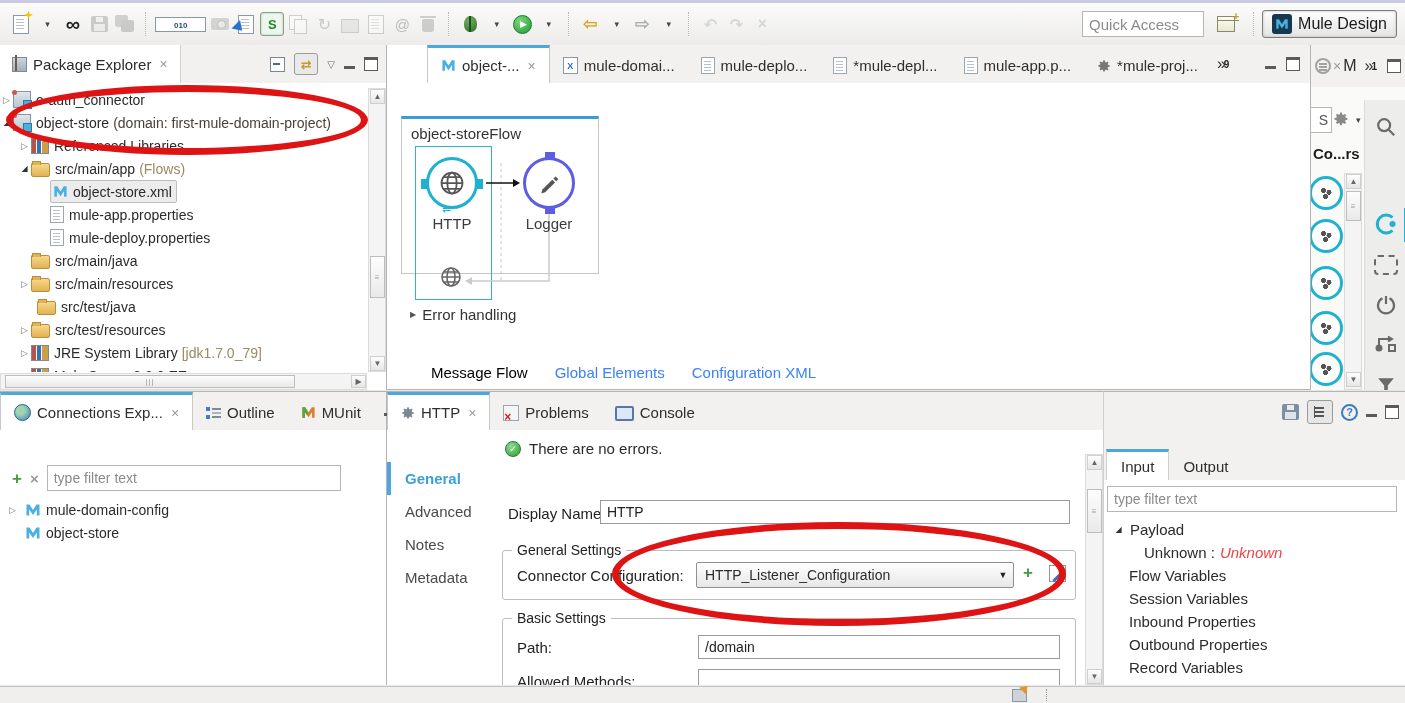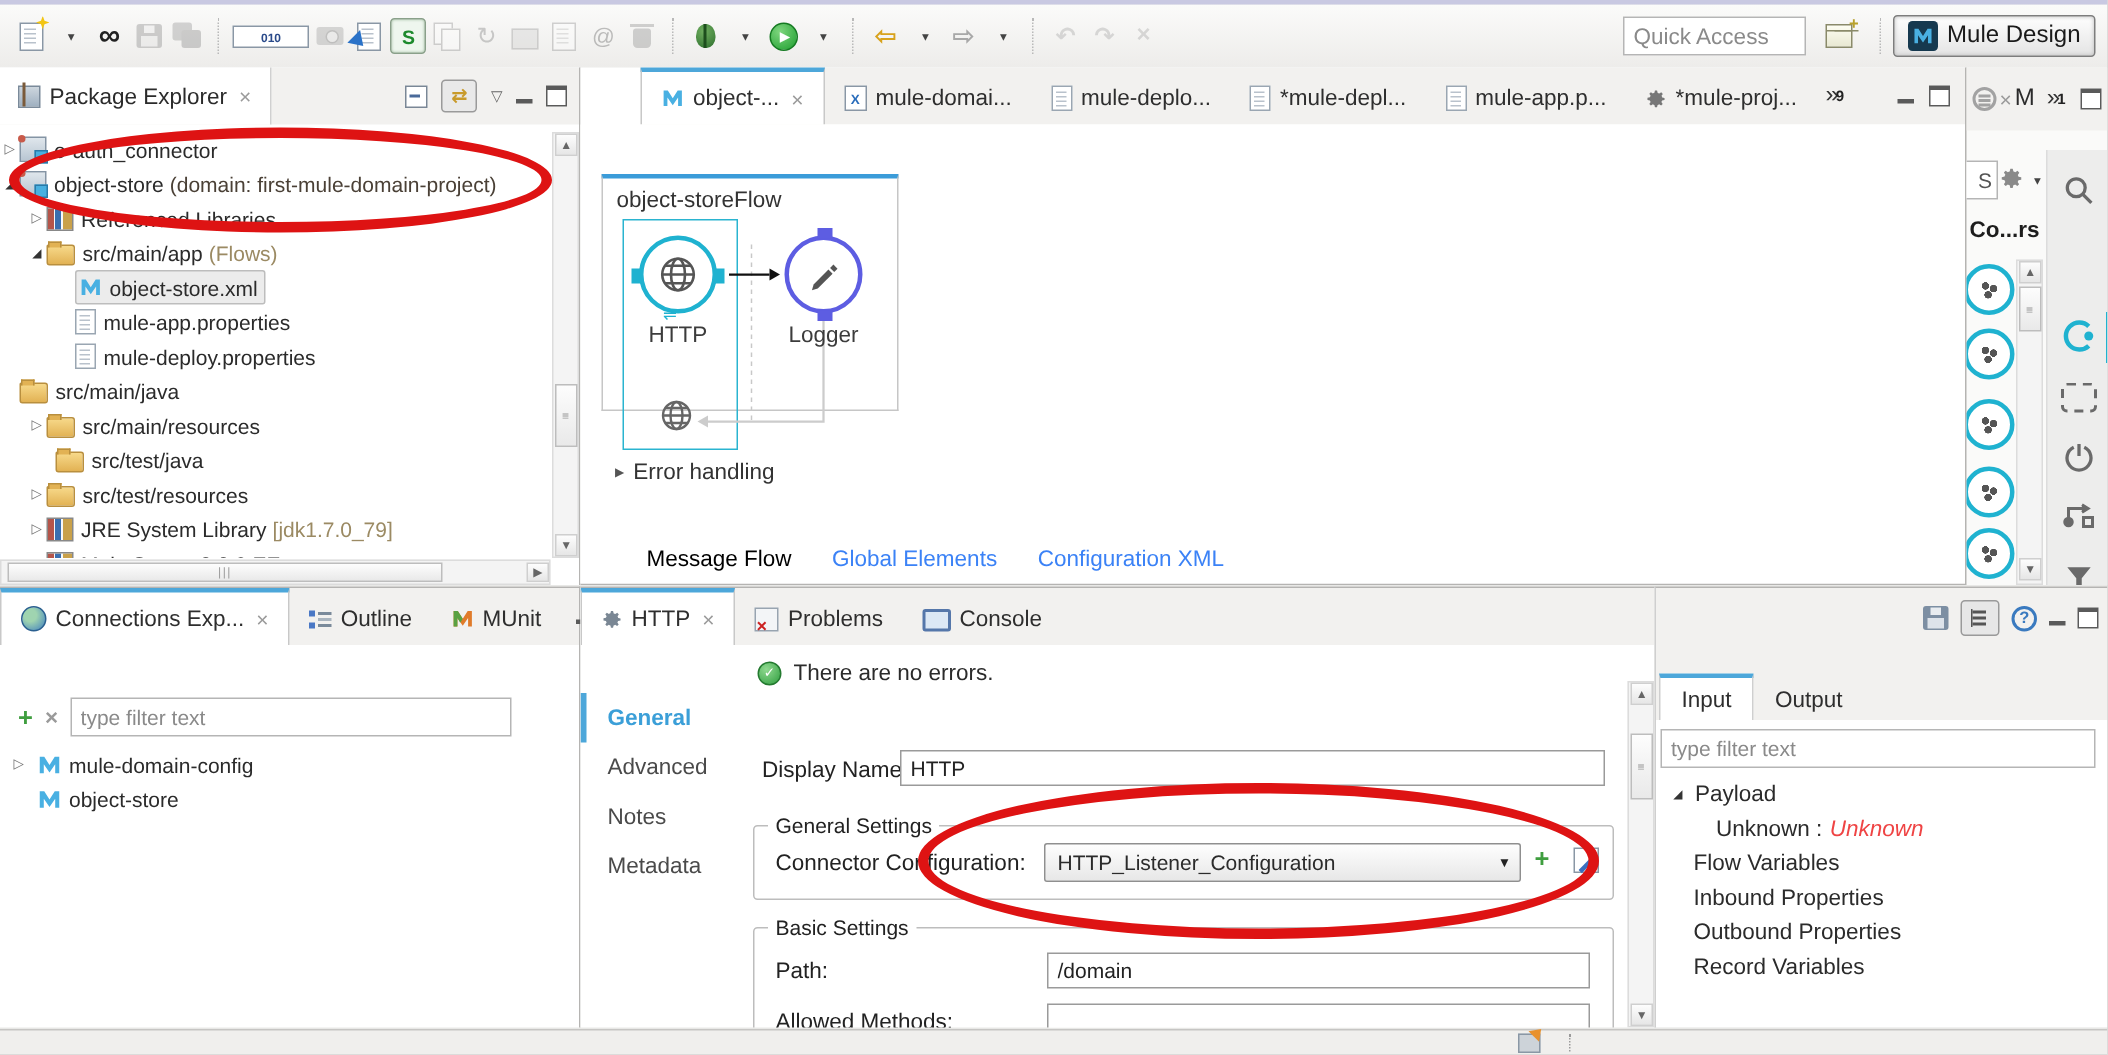--- a/index.html
+++ b/index.html
@@ -372,21 +372,21 @@
       <div class="trow" style="padding-left:37px">
         <span class="arw"></span>
         <span class="ic-file"></span>
         <span class="lbl">mule-app.properties</span>
       </div>
       <div class="trow" style="padding-left:37px">
         <span class="arw"></span>
         <span class="ic-file"></span>
         <span class="lbl">mule-deploy.properties</span>
       </div>
-      <div class="trow" style="">
+      <div class="trow" style="padding-left:18px">
         <span class="arw"></span>
         <span class="ic-folder"></span>
         <span class="lbl">src/main/java</span>
       </div>
       <div class="trow" style="padding-left:18px">
         <span class="arw">▷</span>
         <span class="ic-folder"></span>
         <span class="lbl">src/main/resources</span>
       </div>
       <div class="trow" style="padding-left:24px">
@@ -733,20 +733,23 @@
           <span class="lbl">Payload</span>
         </div>
         <div class="ds-row" style="padding-left:40px">
           <span>Unknown :</span>
           <span class="ital">Unknown</span>
         </div>
         <div class="ds-row" style="padding-left:25px">
             <span>Flow Variables</span>
           </div>
         <div class="ds-row" style="padding-left:25px">
+            <span>Session Variables</span>
+          </div>
+        <div class="ds-row" style="padding-left:25px">
             <span>Inbound Properties</span>
           </div>
         <div class="ds-row" style="padding-left:25px">
             <span>Outbound Properties</span>
           </div>
         <div class="ds-row" style="padding-left:25px">
             <span>Record Variables</span>
           </div>
       </div>
     </div>

